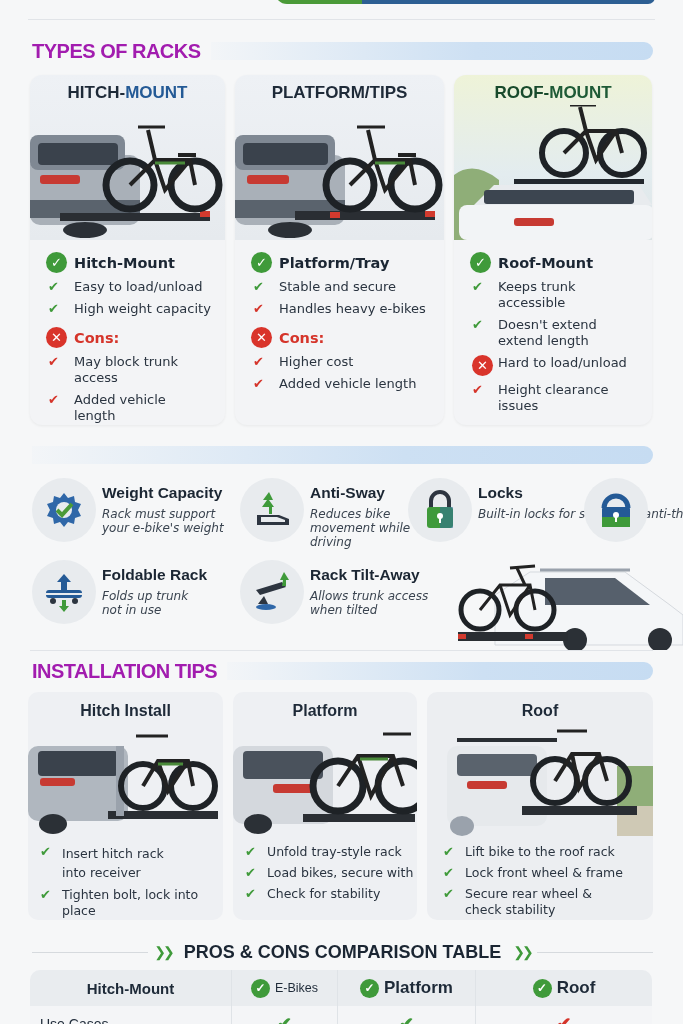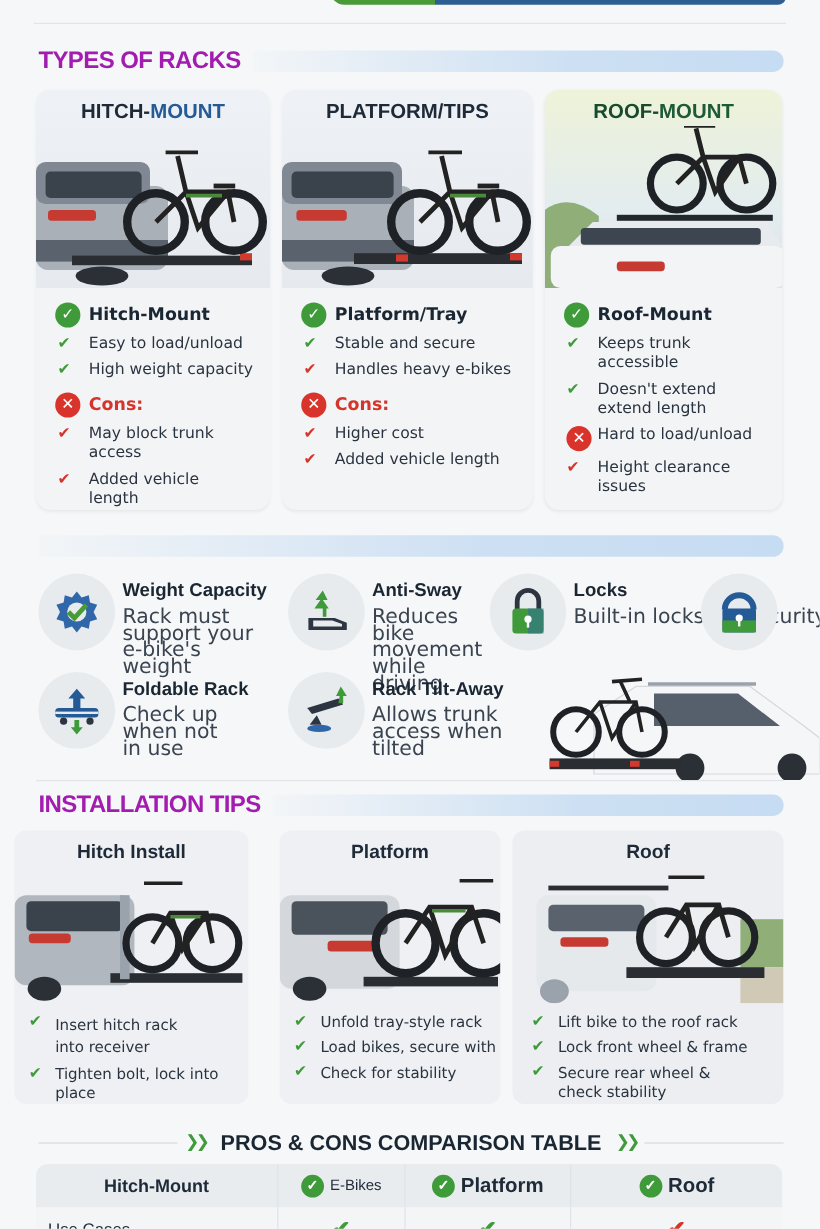--- a/index.html
+++ b/index.html
@@ -69,21 +69,21 @@
   .tick.r { color: #d5342a; }
 
   
   .feat { position: absolute; display: flex; align-items: flex-start; }
   .feat .ic {
     width: 64px; height: 64px; border-radius: 50%; background: #e8ebee;
     display: flex; align-items: center; justify-content: center; flex-shrink: 0;
   }
   .feat .txt { margin-left: 6px; padding-top: 6px; }
   .feat .txt .n { font-family: "Liberation Sans", sans-serif; font-weight: bold; font-size: 15.5px; color: #1b2633; margin-bottom: 5px; white-space: nowrap; }
-  .feat .txt .d { font-size: 17px; line-height: 14px; color: #3a4450; }
+  .feat .txt .d { font-size: 12px; line-height: 14px; color: #3a4450; font-style: italic; }
 
   
   .inst-card {
     position: absolute; top: 692px; height: 228px; border-radius: 10px;
     background: #eef0f3; overflow: hidden;
   }
   .inst-card .ttl {
     position: absolute; top: 10px; left: 0; right: 0; text-align: center;
     font-family: "Liberation Sans", sans-serif; font-weight: bold; font-size: 16px; color: #1e2a38;
   }
@@ -337,21 +337,21 @@
         <path d="M22 4 l-7 8 h4 v8 h6 v-8 h4z" fill="#245a96"></path>
         <rect x="4" y="20" width="36" height="8" rx="3" fill="#245a96"></rect>
         <rect x="4" y="23" width="36" height="2" fill="#e8ebee"></rect>
         <circle cx="11" cy="31" r="3" fill="#2d3540"></circle>
         <circle cx="33" cy="31" r="3" fill="#2d3540"></circle>
         <path d="M22 42 l-5-6 h3 v-6 h4 v6 h3z" fill="#3f9a3a"></path>
       </svg>
   </div>
   <div class="txt">
       <div class="n">Foldable Rack</div>
-      <div class="d" style="width:100px">Check up when not in use</div>
+      <div class="d" style="width:100px">Folds up trunk not in use</div>
     </div>
 </div>
 
 <div class="feat" style="left:240px;top:560px">
   <div class="ic">
     <svg width="44" height="44" viewBox="0 0 44 44">
         <path d="M6 20 l26-8 4 5 -26 8z" fill="#2d3540"></path>
         <path d="M14 26 l4 8 h-10z" fill="#2d3540"></path>
         <ellipse cx="16" cy="37" rx="10" ry="3" fill="#2f67a8"></ellipse>
         <path d="M34 2 l-4 8 h3 l-1 6 4 0 0-6 h3z" fill="#3f9a3a"></path>
@@ -377,21 +377,21 @@
   <path d="M25 50 L45 25 L75 25 L80 50 M45 25 L55 55 L75 25 M62 8 L70 25" stroke="#222" stroke-width="3" fill="none"></path>
   <path d="M55 8 L80 6" stroke="#222" stroke-width="3"></path>
 </svg>
 <div style="position:absolute;left:30px;right:30px;top:650px;height:1px;background:#e1e4e8"></div>
 
 <div class="section-title" style="top:660px">
   <span class="t">INSTALLATION TIPS</span>
   <span class="bar"></span>
 </div>
 
-<div class="inst-card" style="left:12px;width:195px">
+<div class="inst-card" style="left:28px;width:195px">
   <div class="ttl">Hitch Install</div>
   <svg class="scene2" viewBox="0 0 195 110">
     <rect x="0" y="20" width="100" height="75" rx="10" fill="#b0b7bf"></rect>
     <rect x="10" y="25" width="80" height="25" rx="4" fill="#3a424c"></rect>
     <rect x="12" y="52" width="35" height="8" rx="3" fill="#c73a32"></rect>
     <ellipse cx="25" cy="98" rx="14" ry="10" fill="#2b3036"></ellipse>
     <rect x="80" y="85" width="110" height="8" fill="#2a2e33"></rect>
     <rect x="88" y="20" width="8" height="70" fill="#9aa2ac"></rect>
     <circle cx="115" cy="60" r="22" fill="none" stroke="#1e2226" stroke-width="6"></circle>
     <circle cx="165" cy="60" r="22" fill="none" stroke="#1e2226" stroke-width="6"></circle>

